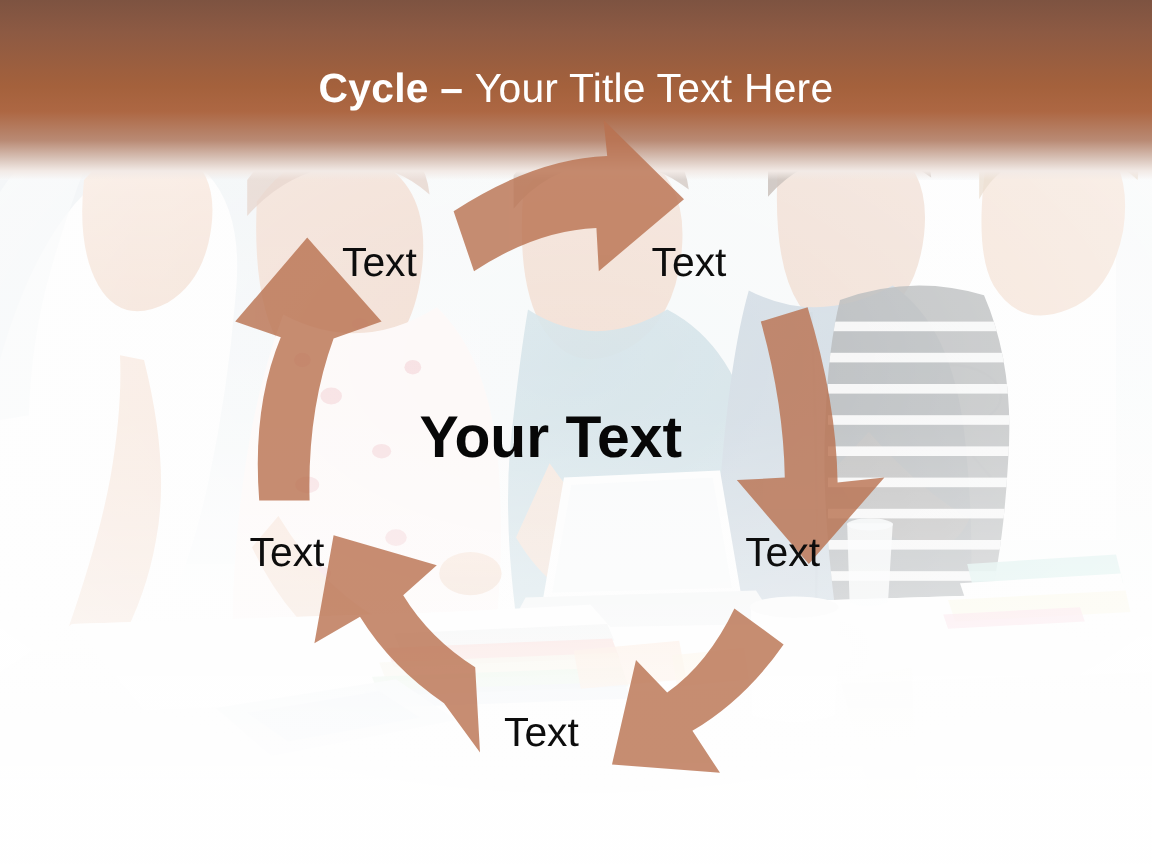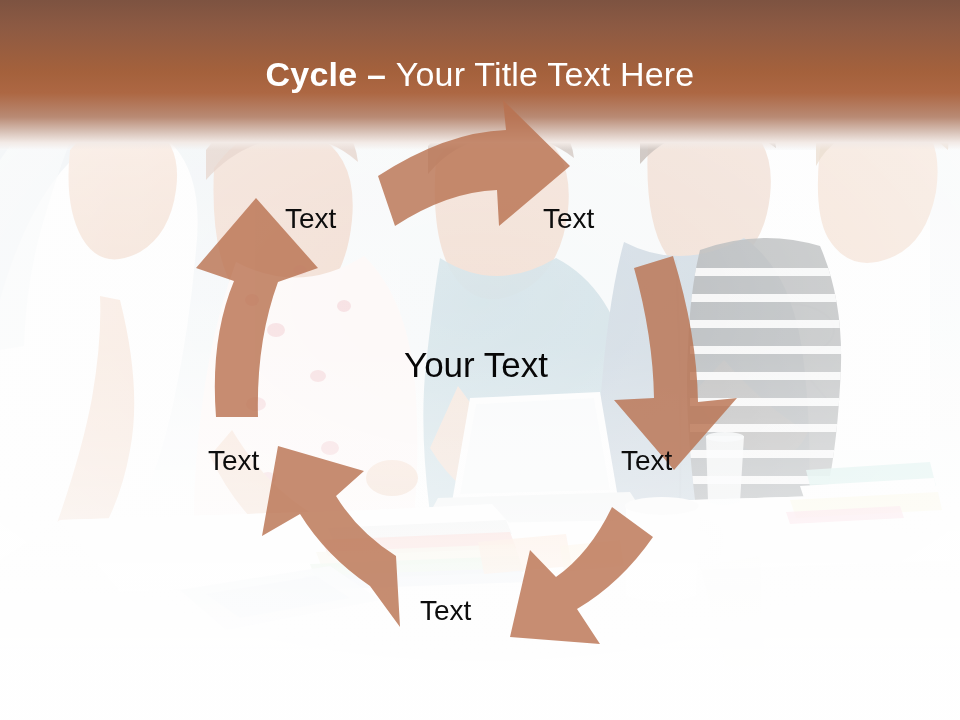--- a/index.html
+++ b/index.html
@@ -91,41 +91,41 @@
   
   .arrows {
     position: absolute;
     left: 0; top: 0;
   }
 
   
   .lbl {
     position: absolute;
     color: #0d0d0d;
-    font-size: 28px;
+    font-size: 34px;
     line-height: 38px;
     font-weight: normal;
     white-space: nowrap;
   }
   .lbl-tl { left: 285px; top: 200px; }
   .lbl-tr { left: 543px; top: 200px; }
   .lbl-r  { left: 621px; top: 442px; }
   .lbl-b  { left: 420px; top: 592px; }
   .lbl-l  { left: 208px; top: 442px; }
 
   .center-text {
     position: absolute;
-    left: 316px;
+    left: 299px;
     top: 338px;
     width: 320px;
     text-align: center;
     color: #070707;
-    font-size: 35px;
+    font-size: 49px;
     line-height: 54px;
-    font-weight: normal;
+    font-weight: bold;
   }
 </style>
 </head>
 <body>
 
 <div id="slide">
 
   <div class="photo">
     <svg class="photo-svg" width="960" height="720" viewBox="0 0 960 720">
       <defs>

